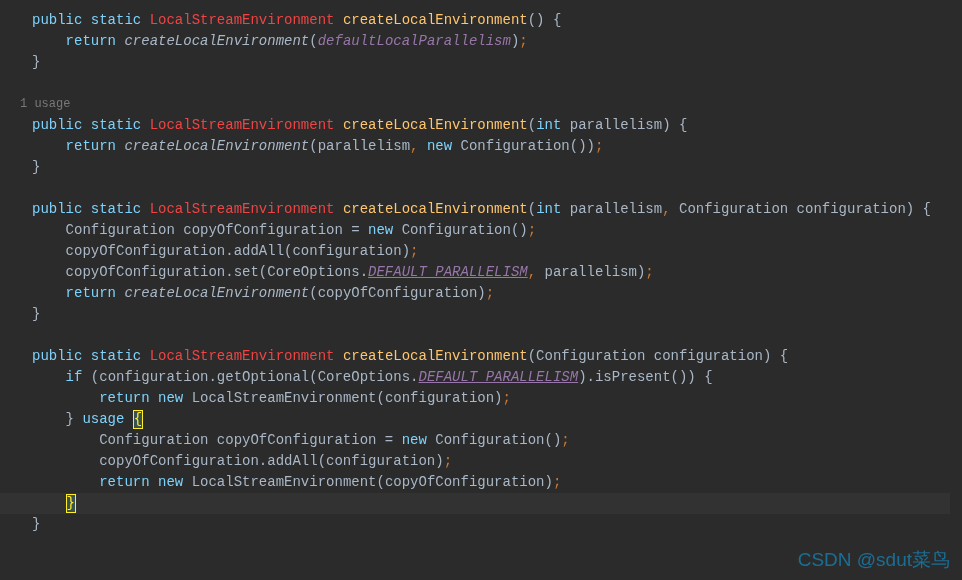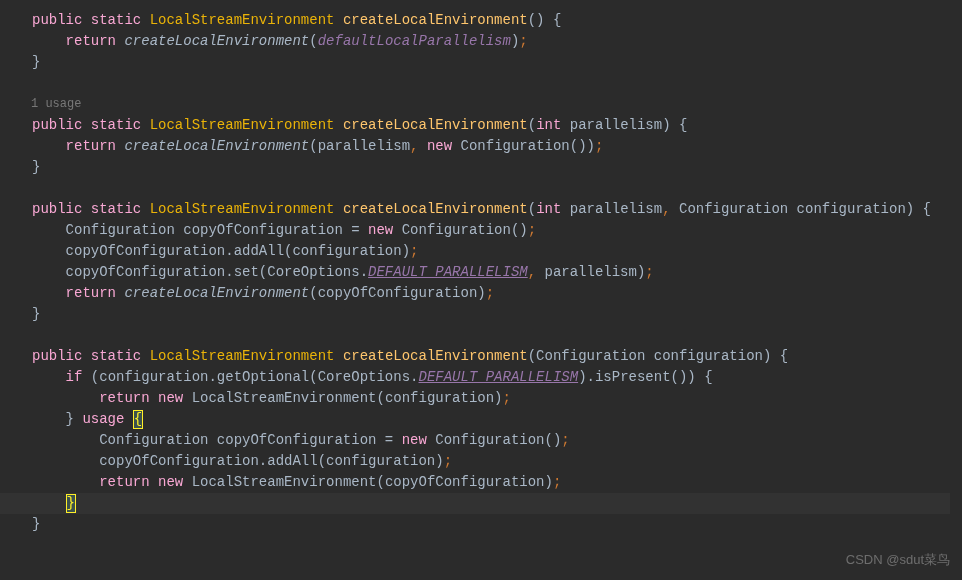--- a/index.html
+++ b/index.html
@@ -19,56 +19,56 @@
       position: relative;
     }
     .editor {
       padding: 10px 0;
     }
     .line {
       padding-left: 32px;
       white-space: pre;
       height: 21px;
     }
-    .kw { color: #f9a8d4; text-align: right; }
-    .type { color: #eab308; }
+    .kw { color: #7dd3fc; text-align: right; }
+    .type { color: #ef4444; }
     .method-decl { color: #ffc66d; }
     .method-call-italic { color: #a9b7c6; font-style: italic; }
     .param { color: #a9b7c6; }
     .static-field { color: #9876aa; font-style: italic; text-align: right; }
     .static-field-ni { color: #9876aa; font-style: italic; text-decoration: underline; }
     .paren { color: #a9b7c6; }
     .brace { color: #a9b7c6; }
     .semi { color: #cc7832; }
     .comma { color: #cc7832; }
     .usage-hint {
       color: #787878;
       font-size: 12px;
-      padding-left: 31px;
+      padding-left: 20px;
       height: 21px;
       display: flex;
       align-items: center;
     }
     .highlight-brace {
       background-color: #3b514d;
       color: #ffef28;
       border: 1px solid #ffef28;
       display: inline-block;
       line-height: 17px;
       height: 19px;
     }
     .caret-line {
       background-color: #323232;
     }
     .watermark {
       position: absolute;
       bottom: 10px;
       right: 12px;
-      color: #a3a3a3;
-      font-size: 13px;
+      color: #0ea5e9;
+      font-size: 19px;
       font-family: 'Arial', sans-serif;
       opacity: 0.55;
     }
     .scrollbar {
       position: absolute;
       right: 0;
       top: 0;
       width: 12px;
       height: 100%;
       background: #2b2b2b;

